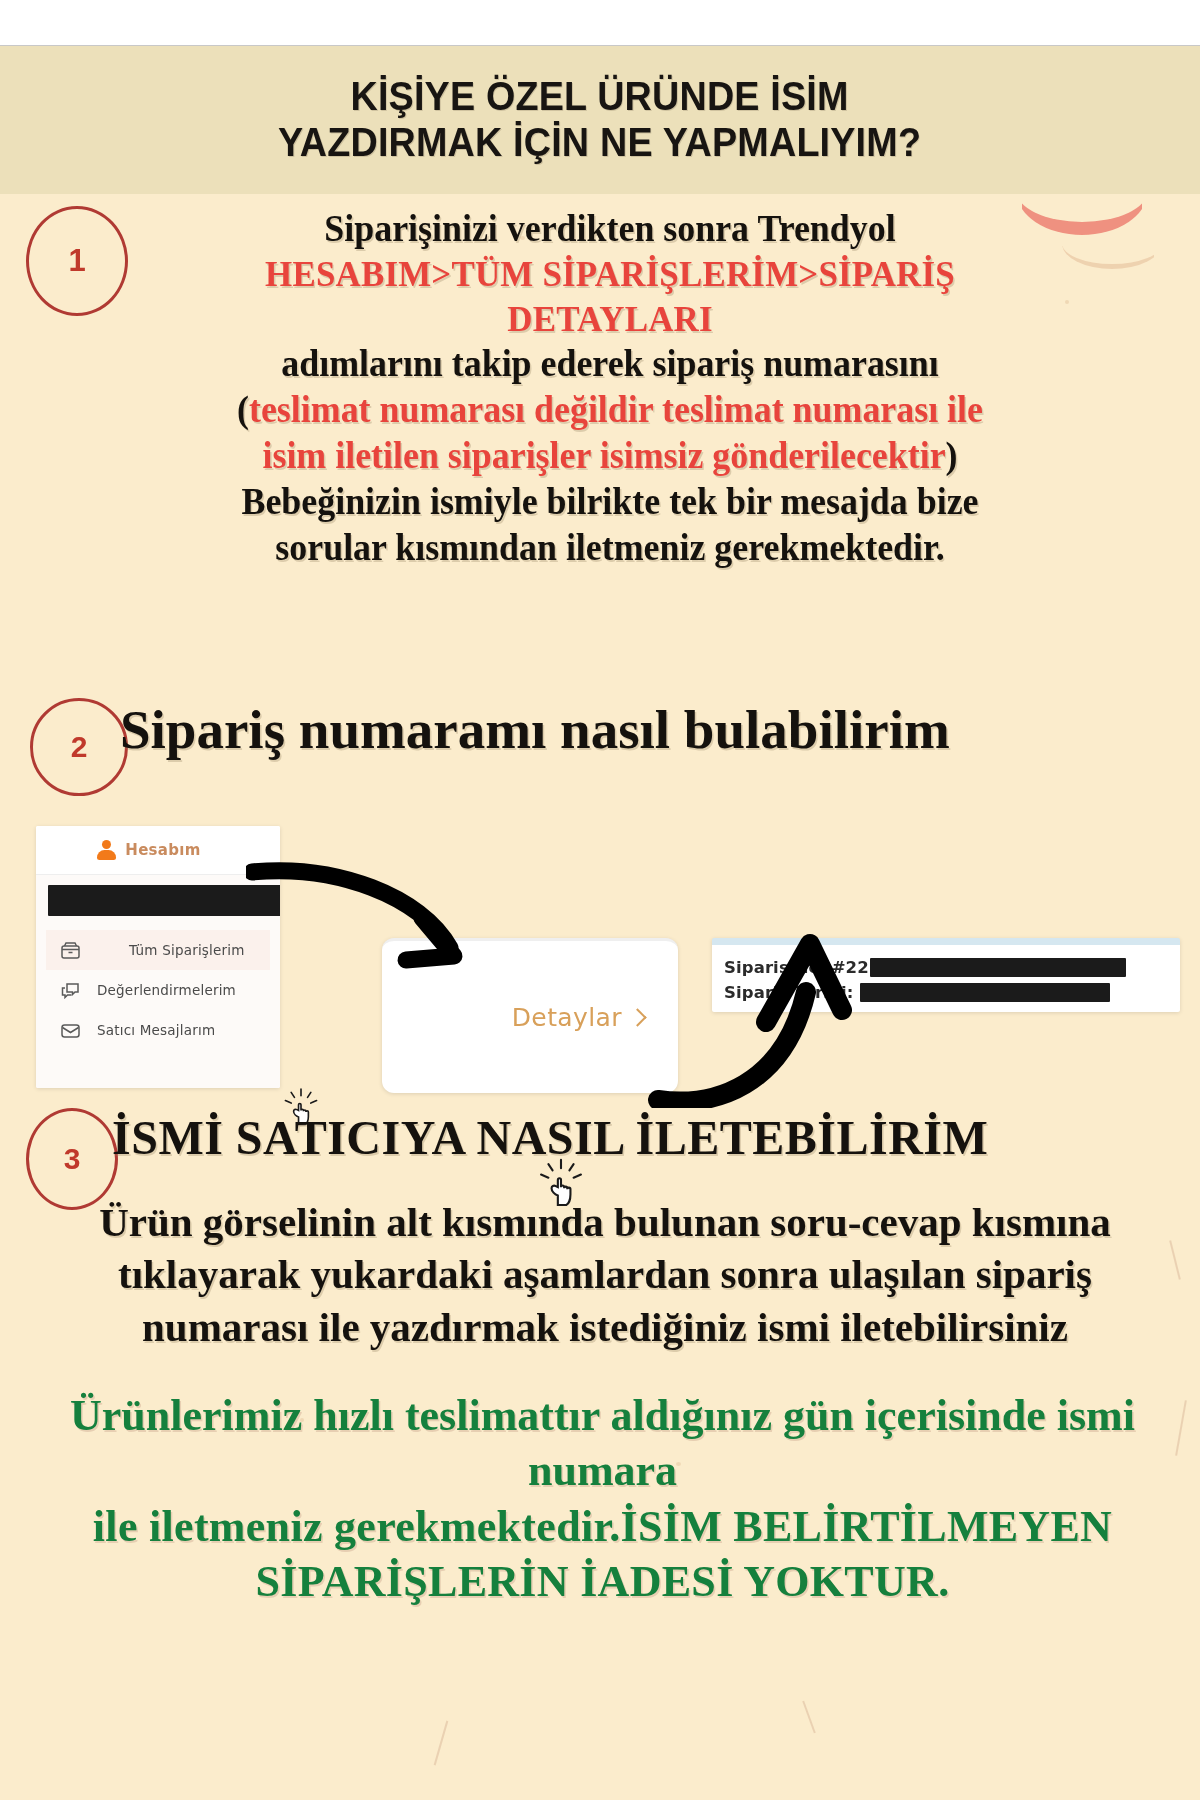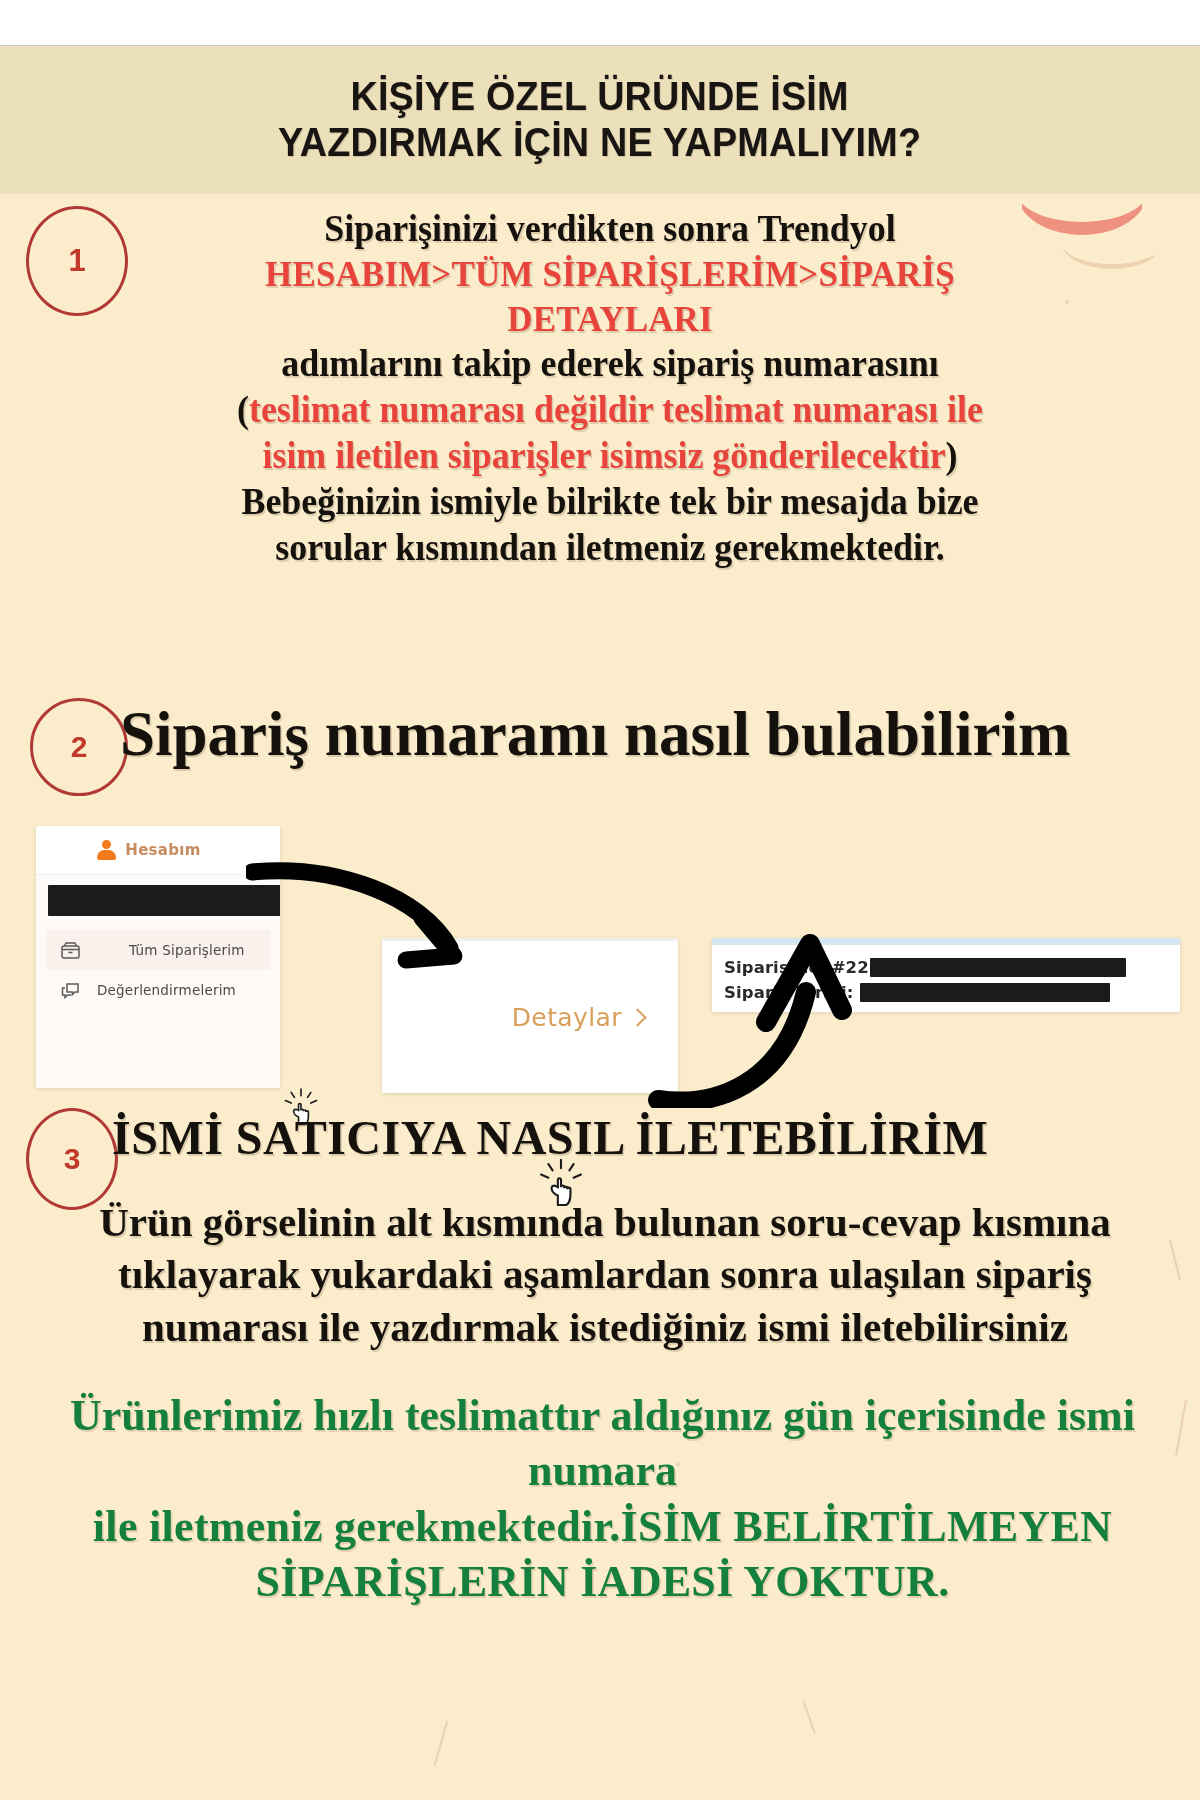--- a/index.html
+++ b/index.html
@@ -125,21 +125,21 @@
 
   .step1-caps {
     font-size: 36px;
     letter-spacing: 0.2px;
   }
 
   .step2-heading {
     left: 120px;
     top: 700px;
     width: 960px;
-    font-size: 63px;
+    font-size: 55px;
     line-height: 1.1;
     text-align: left;
   }
 
   .step3-heading {
     left: 112px;
     top: 1110px;
     width: 1060px;
     font-size: 48px;
     text-align: left;
@@ -242,21 +242,21 @@
     flex: 0 0 21px;
     position: relative;
     color: #5a5a5a;
   }
 
   
   .panel-detaylar {
     left: 382px; top: 938px;
     width: 296px; height: 152px;
     border-top: 3px solid #efefef;
-    border-radius: 0;
+    border-radius: 12px;
   }
   .detaylar-link {
     position: absolute;
     right: 34px; top: 62px;
     font-size: 25px;
     color: #d8a05a;
     letter-spacing: 0.4px;
     display: flex;
     align-items: center;
     gap: 9px;
@@ -392,20 +392,29 @@
       <div class="menu-item">
         <span class="mi-icon">
           <svg width="21" height="19" viewBox="0 0 21 19" fill="none" stroke="#5a5a5a" stroke-width="1.5">
             <path d="M7 3h11v8h-3l-2.5 2.5V11H7z"></path>
             <path d="M5 7H2.5v7H5v2.5L7.5 14h4"></path>
           </svg>
         </span>
         <span class="mi-label">Değerlendirmelerim</span>
       </div>
 
+      <div class="menu-item">
+        <span class="mi-icon">
+          <svg width="21" height="19" viewBox="0 0 21 19" fill="none" stroke="#5a5a5a" stroke-width="1.5">
+            <rect x="2" y="4" width="17" height="12" rx="2.5"></rect>
+            <path d="M2.5 6.5 10.5 11.5 18.5 6.5"></path>
+          </svg>
+        </span>
+        <span class="mi-label">Satıcı Mesajlarım</span>
+      </div>
     </div>
   </div>
 
   <div class="panel panel-detaylar">
     <div class="detaylar-link">
       <span>Detaylar</span>
       <span class="chev"></span>
     </div>
   </div>
 

